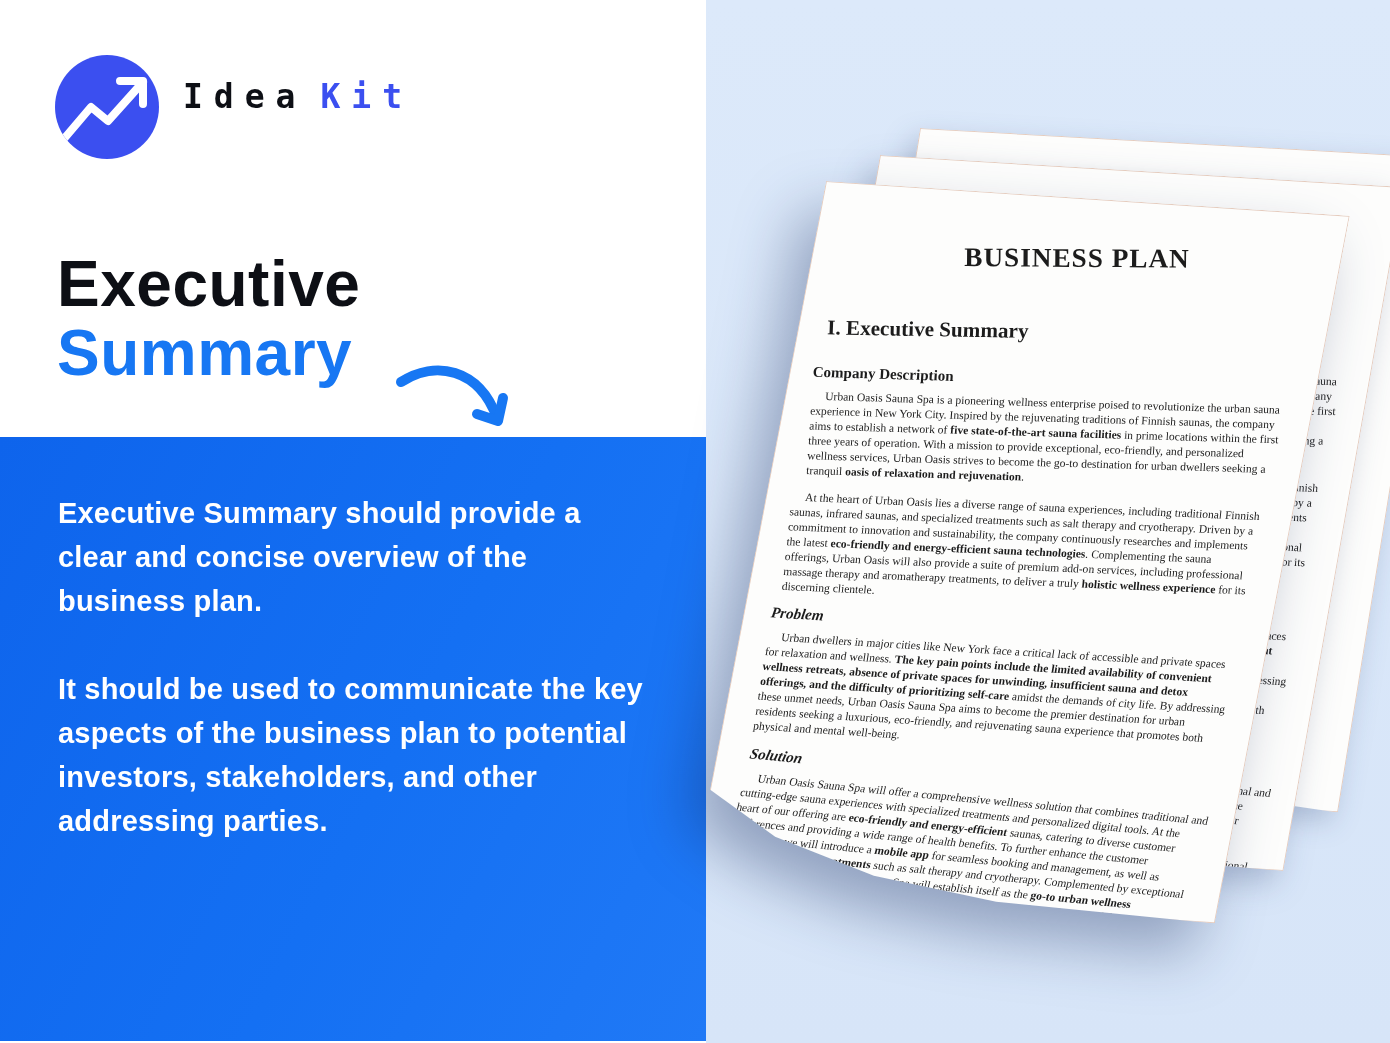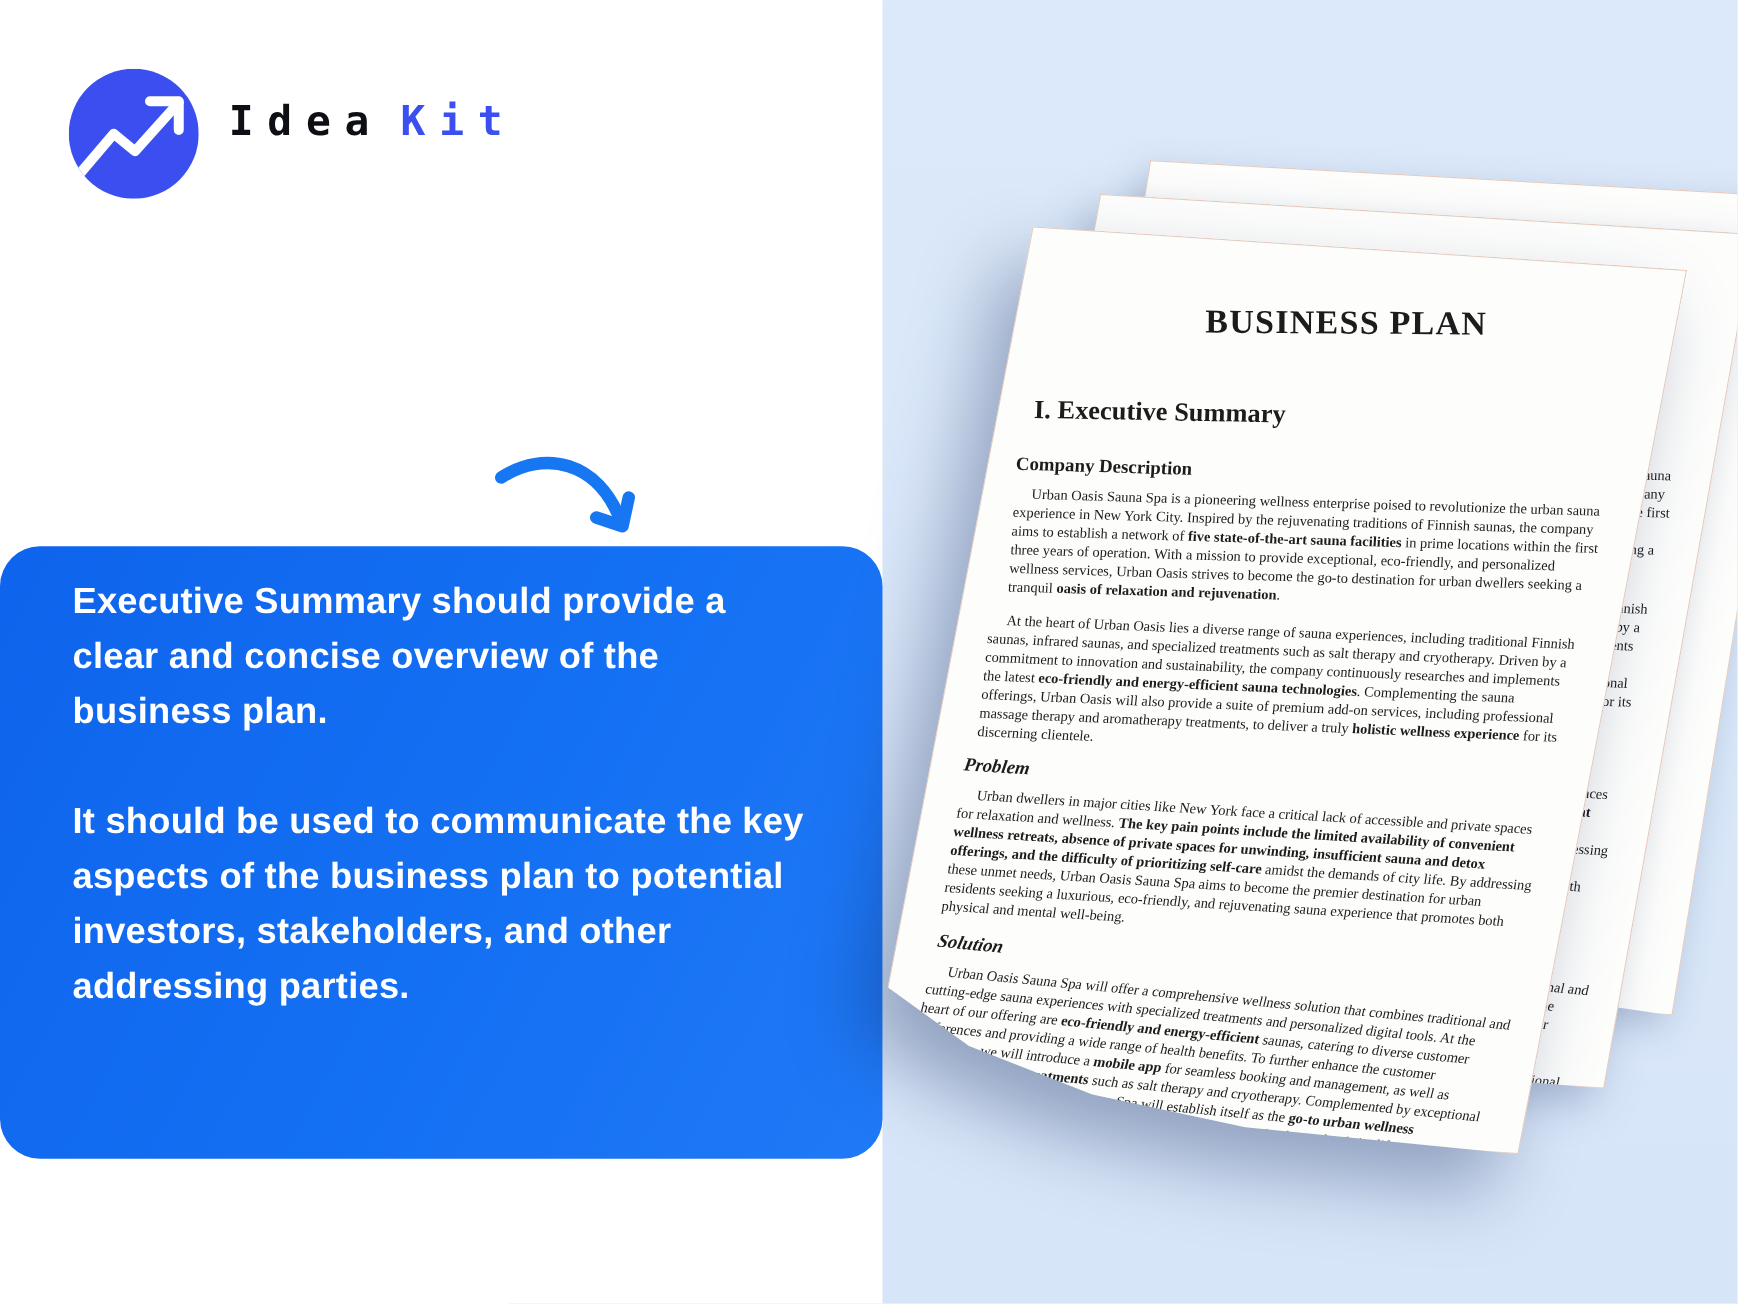--- a/index.html
+++ b/index.html
@@ -30,23 +30,23 @@
   .i-caret{position:absolute;left:-7px;top:-19px;color:var(--logo-blue);font-size:40px;font-weight:800;}
   .brand-line2{font-family:"DejaVu Sans Mono",monospace;font-size:33px;font-weight:600;
     letter-spacing:11px;color:var(--ink);margin-top:20px;}
   .brand-kit{color:var(--logo-blue);margin-left:14px;}
   
   .hero{position:absolute;left:57px;top:250px;line-height:1.08;}
   .hero-line1{font-size:64px;font-weight:800;color:var(--ink);letter-spacing:0.5px;}
   .hero-line2{font-size:64px;font-weight:800;color:var(--accent-blue);letter-spacing:0.5px;}
   .pointer-arrow{position:absolute;left:393px;top:358px;width:118px;height:88px;}
   
-  .info-box{position:absolute;left:0;top:437px;width:706px;height:490px;
+  .info-box{position:absolute;left:0;top:437px;width:706px;height:604px;
     background:linear-gradient(118deg,#0e64ec 0%,#1470f3 55%,#2079f6 100%);
-    padding:22px 50px 0 58px;border-radius:32px;}
+    padding:54px 50px 0 58px;}
   .info-text{color:#ffffff;font-size:29px;font-weight:700;line-height:1.52;max-width:600px;letter-spacing:0.2px;}
   .info-text + .info-text{margin-top:44px;}
   
   .page-wrap{position:absolute;transform-origin:top left;}
   .pw3{left:920px;top:128px;filter:drop-shadow(-8px 10px 14px rgba(25,45,95,.22));}
   .pw2{left:880px;top:155px;filter:drop-shadow(-10px 12px 16px rgba(25,45,95,.25));}
   .pw1{left:826px;top:181px;filter:drop-shadow(-24px 30px 30px rgba(15,35,85,.35));}
   .page{background:var(--paper);border:1px solid rgba(200,145,115,.45);
     transform-origin:top left;overflow:hidden;color:var(--doc-ink);
     font-family:"Liberation Serif",serif;}
@@ -88,20 +88,24 @@
       <g clip-path="url(#logoclip)" fill="none" stroke="#ffffff" stroke-width="8" stroke-linecap="round" stroke-linejoin="round">
         <polyline points="2,92 36,52 53,66 88,27"></polyline>
         <polyline points="65,26 88,26 88,49"></polyline>
       </g>
     </svg>
     <div class="brand-text">
       <div class="brand-line2"><span>Idea</span><span class="brand-kit">Kit</span></div>
     </div>
   </div>
 
+  <div class="hero">
+    <div class="hero-line1">Executive</div>
+    <div class="hero-line2">Summary</div>
+  </div>
 
   <svg class="pointer-arrow" viewBox="0 0 118 88">
     <path d="M8,24 C42,2 86,10 104,60" fill="none" stroke="var(--accent-blue)" stroke-width="10" stroke-linecap="round"></path>
     <path d="M84,56 L105,63 L110,40" fill="none" stroke="var(--accent-blue)" stroke-width="10" stroke-linecap="round" stroke-linejoin="round"></path>
   </svg>
 
   <div class="info-box">
     <p class="info-text">Executive Summary should provide a clear and concise overview of the business plan.</p>
     <p class="info-text">It should be used to communicate the key aspects of the business plan to potential investors, stakeholders, and other addressing parties.</p>
   </div>

